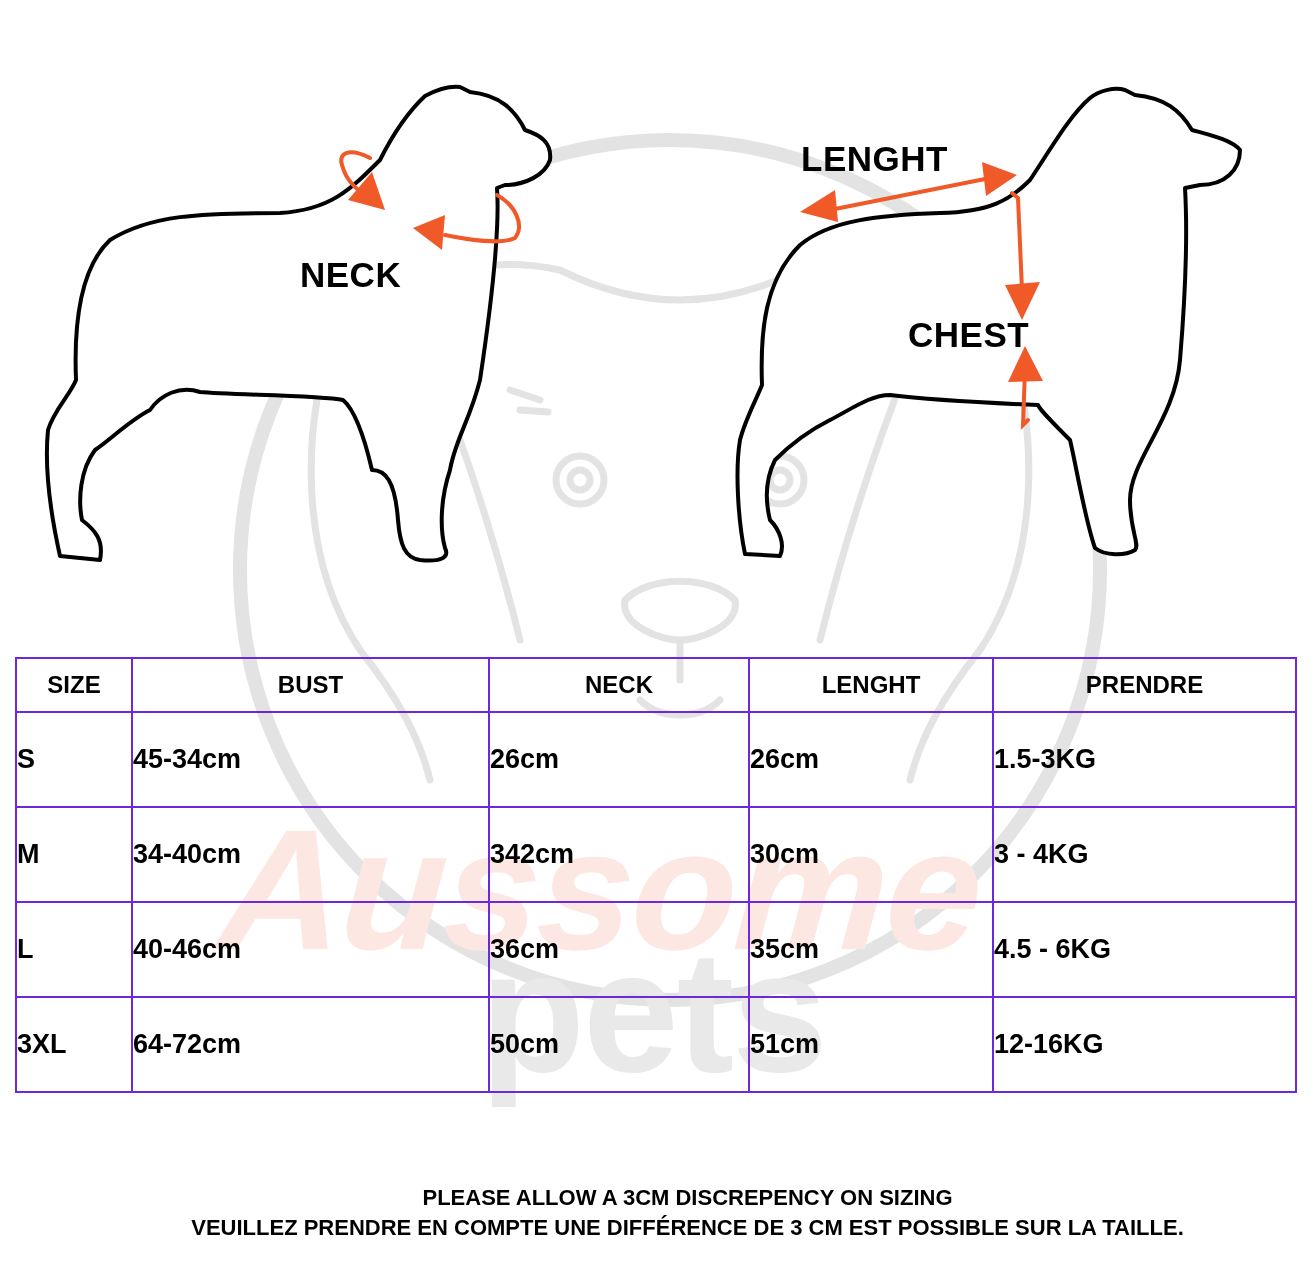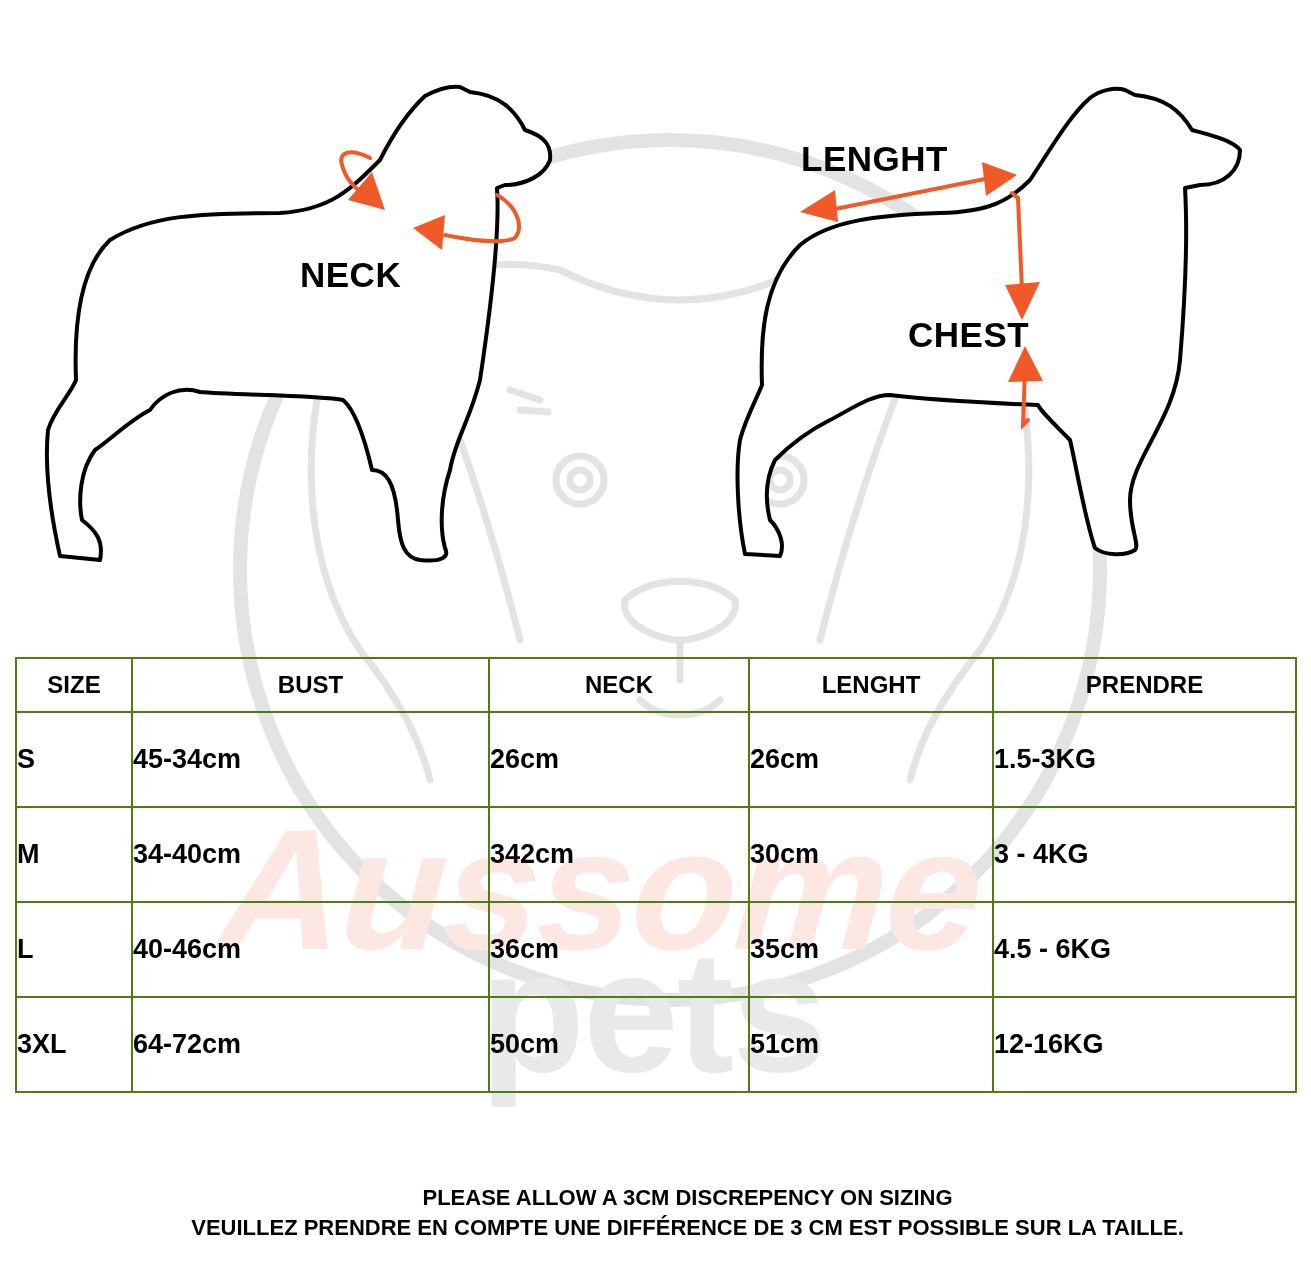--- a/index.html
+++ b/index.html
@@ -15,21 +15,21 @@
   .dog-left { left: 0; top: 0; width: 640px; height: 620px; }
   .dog-right { left: 660px; top: 0; width: 651px; height: 620px; }
 
   .diagram-label { position: absolute; z-index: 3; font-weight: 700; font-size: 35px; letter-spacing: 0.5px; }
   .lbl-neck { left: 300px; top: 255px; }
   .lbl-lenght { left: 801px; top: 139px; }
   .lbl-chest { left: 908px; top: 315px; }
 
   .size-table { position: absolute; left: 15px; top: 657px; width: 1280px; height: 436px;
                 border-collapse: collapse; z-index: 3; table-layout: fixed; background: transparent; }
-  .size-table th, .size-table td { border: 2px solid #4d7c0f; padding: 0; }
+  .size-table th, .size-table td { border: 2px solid #6d28d9; padding: 0; }
   .size-table th { height: 52px; font-size: 24px; font-weight: 700; }
   .size-table td { font-size: 27px; font-weight: 700; }
   .size-table tr.r { height: 54px; }
 
   .footer-note { position: absolute; left: 0; width: 1311px; text-align: center; z-index: 3;
                  font-weight: 700; font-size: 22px; letter-spacing: 0; }
   .note-en { top: 1185px; left: 32px; }
   .note-fr { top: 1215px; left: 32px; }
 </style>
 </head>

